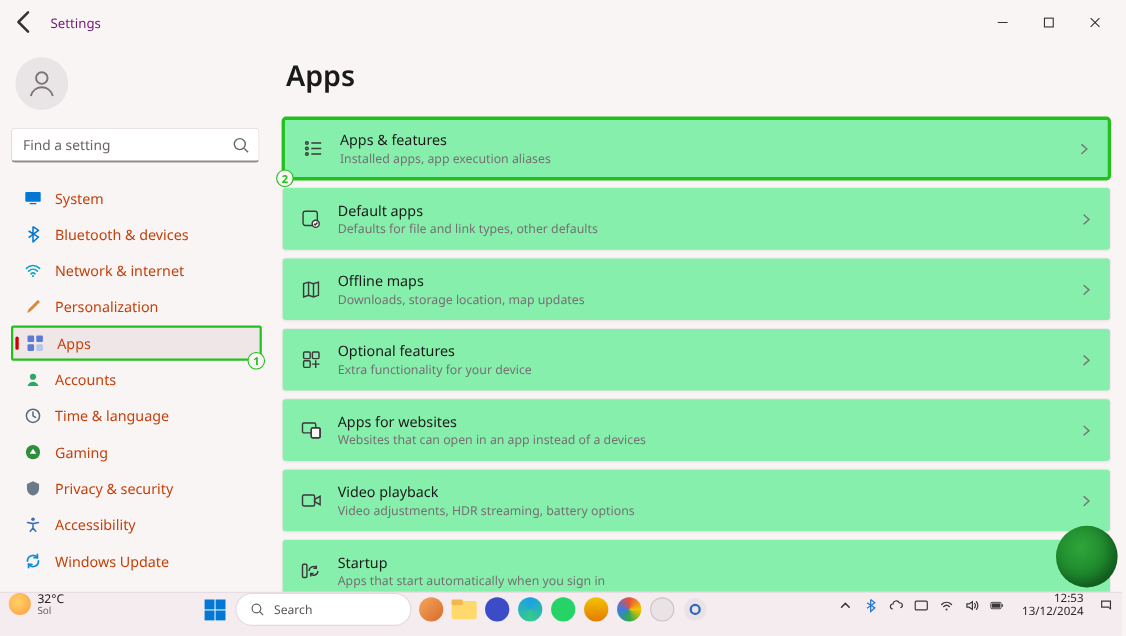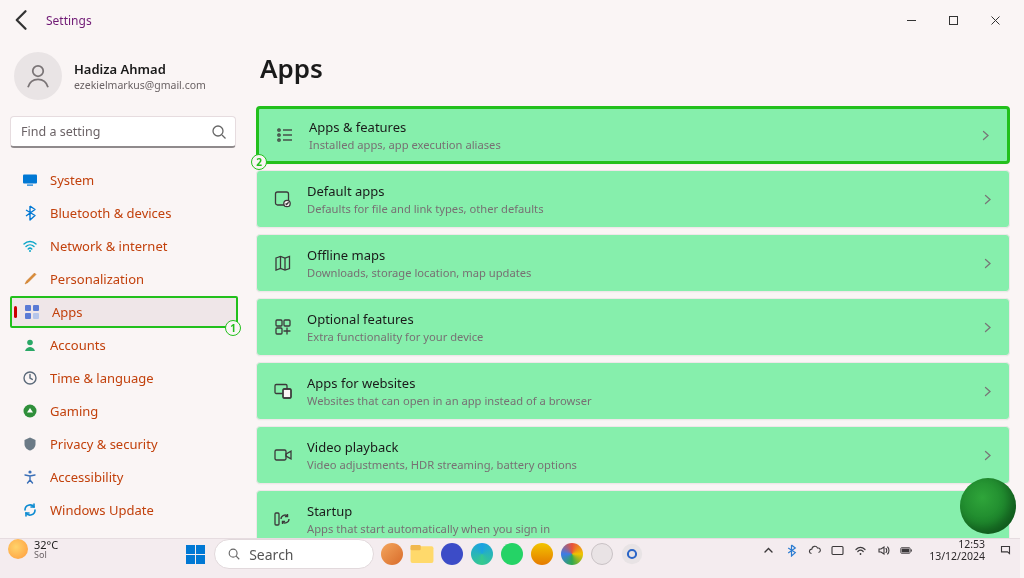--- a/index.html
+++ b/index.html
@@ -57,21 +57,21 @@
   
   .taskbar { position: absolute; bottom: 0; left: 0; right: 4px; height: 40px; background: #f4ecef; border-top: 1px solid #e6dce0; display: flex; align-items: flex-start; padding: 0 8px; }
   .weather { display: flex; align-items: center; gap: 6px; margin-right: 6px; }
   .wicon { width: 20px; height: 20px; border-radius: 50%; background: radial-gradient(circle at 40% 40%, #ffd36b, #ff9a3c); }
   .wtemp { font-size: 11px; color: #222; line-height: 1;}
   .wdesc { font-size: 9px; color: #6b6366; line-height: 1;}
   .tb-center { flex: 1; display: flex; align-items: center; justify-content: center; gap: 4px; }
   .start { width: 30px; height: 30px; display: flex; align-items: center; justify-content: center; }
   .winlogo { display: grid; grid-template-columns: 9px 9px; grid-template-rows: 9px 9px; gap: 1px; }
   .winlogo span { background: #0078d4; }
-  .tsearch { height: 30px; width: 160px; background: #fff; border: 1px solid #e2d9dc; border-radius: 16px; display: flex; align-items: center; gap: 8px; padding: 0 12px; font-size: 14px; color: #555;}
+  .tsearch { height: 30px; width: 160px; background: #fff; border: 1px solid #e2d9dc; border-radius: 16px; display: flex; align-items: center; gap: 8px; padding: 0 12px; font-size: 11px; color: #555;}
   .tsearch svg { width: 14px; height: 14px; }
   .ticons { display: flex; align-items: center; gap: 2px; }
   .ticon { width: 28px; height: 28px; display: flex; align-items: center; justify-content: center; }
   .ticon .circ { width: 22px; height: 22px; border-radius: 50%; }
   .tray { display: flex; align-items: center; gap: 10px; color: #3b383a; font-size: 11px; }
   .tray svg { width: 13px; height: 13px; }
   .clock { text-align: right; line-height: 1.1; font-size: 10.5px; color: #2b282a; padding-left: 6px;}
 
   .brand { position: absolute; right: 8px; bottom: 44px; width: 56px; height: 56px; border-radius: 50%; background: radial-gradient(circle at 40% 35%, #2fa53a, #0e6b20); box-shadow: inset -6px -6px 10px rgba(0,0,0,.25);}
 </style>
@@ -105,24 +105,20 @@
 
 <div class="app">
 
   <aside class="sidebar">
     <div class="user">
       <div class="avatar">
         <svg viewBox="0 0 24 24">
             <circle cx="12" cy="8" r="4.2"></circle>
             <path d="M4 21c1.2-4.2 4.6-6.3 8-6.3s6.8 2.1 8 6.3"></path>
           </svg>
-      </div>
-      <div>
-        <div class="uname">Hadiza Ahmad</div>
-        <div class="uemail">ezekielmarkus@gmail.com</div>
       </div>
     </div>
 
     <div class="search">
       <input placeholder="Find a setting" style="">
       <svg class="sicon" viewBox="0 0 16 16">
           <circle cx="7" cy="7" r="5" stroke="#666" stroke-width="1.3" fill="none"></circle>
           <path d="M11 11 L14.5 14.5" stroke="#666" stroke-width="1.3"></path>
         </svg>
     </div>
@@ -314,21 +310,21 @@
     <div class="card">
       <span class="cicon">
           <svg viewBox="0 0 20 20">
             <rect x="2" y="3.5" width="12" height="9" rx="1.2"></rect>
             <rect x="10" y="8" width="8" height="9" rx="1.2" fill="#faf5f5"></rect>
             <rect x="10" y="8" width="8" height="9" rx="1.2"></rect>
           </svg>
         </span>
       <div class="ctext">
         <div class="ctitle">Apps for websites</div>
-        <div class="csub">Websites that can open in an app instead of a browser</div>
+        <div class="csub">Websites that can open in an app instead of a devices</div>
       </div>
       <span class="chev"><svg viewBox="0 0 11 11">
             <path d="M3.5 1.5 8 5.5l-4.5 4" stroke="#777" stroke-width="1.3" fill="none" stroke-linecap="round"></path>
           </svg></span>
     </div>
 
     <div class="card">
       <span class="cicon">
           <svg viewBox="0 0 20 20">
             <rect x="2" y="5" width="11" height="10" rx="1.4"></rect>

